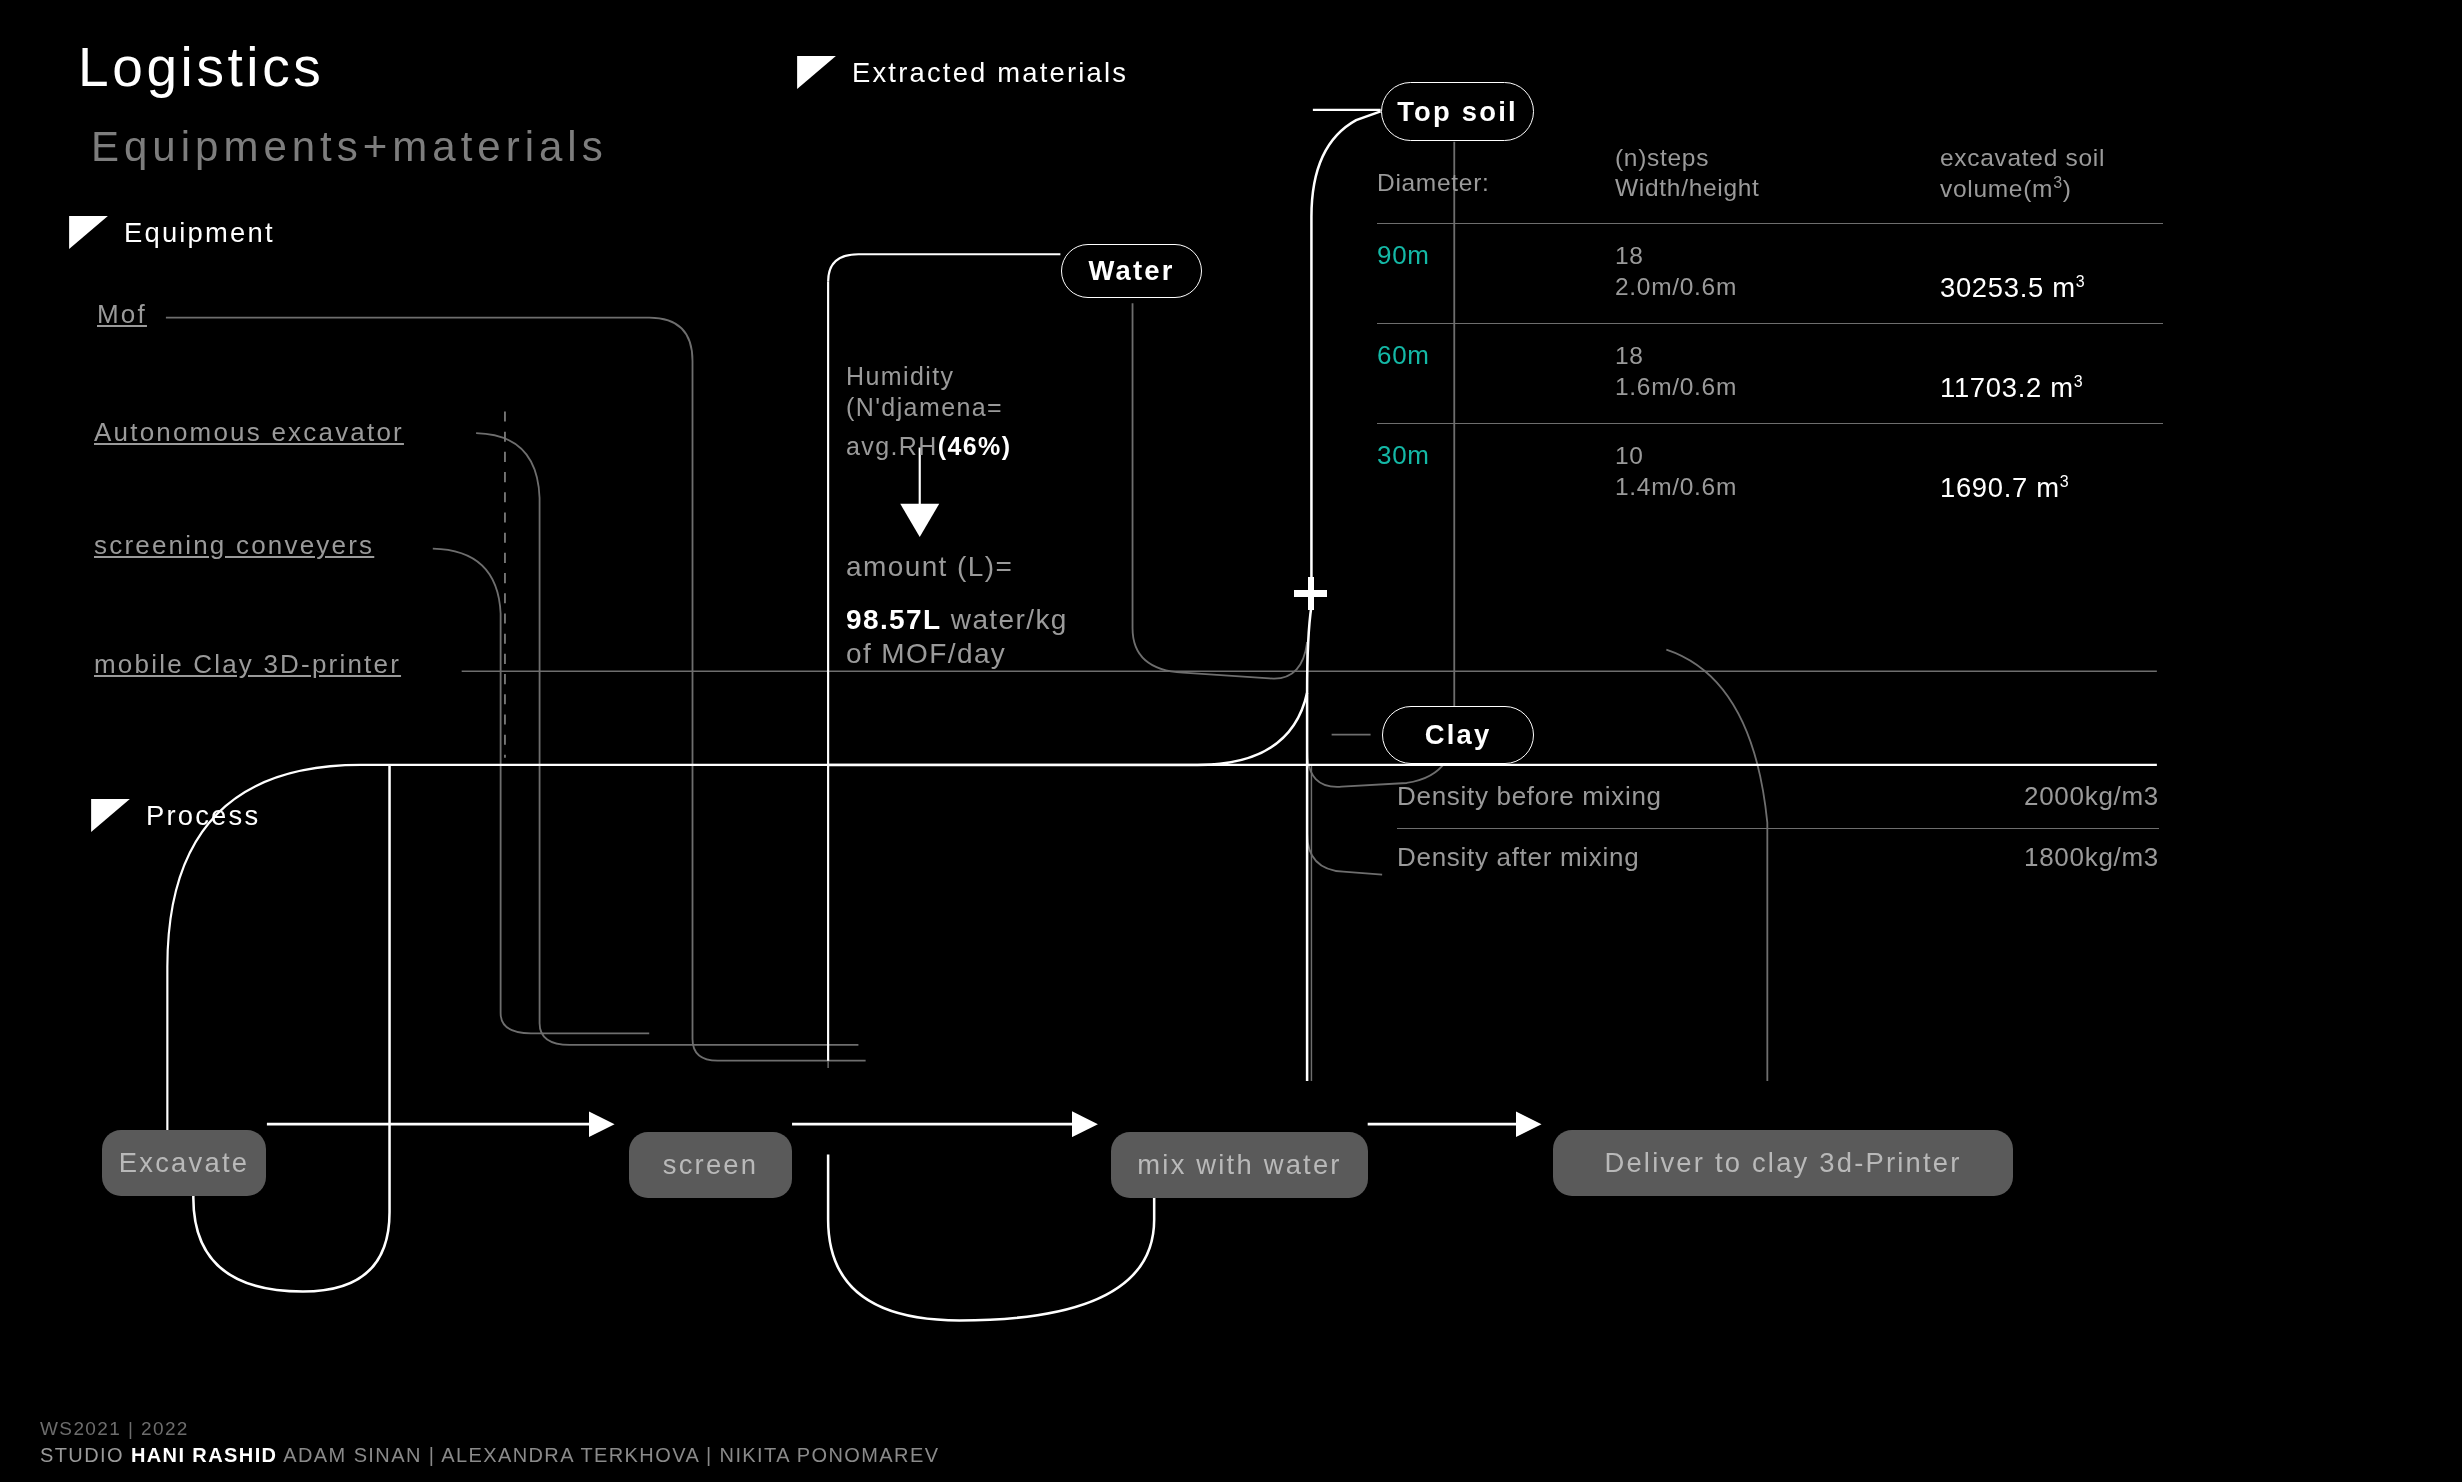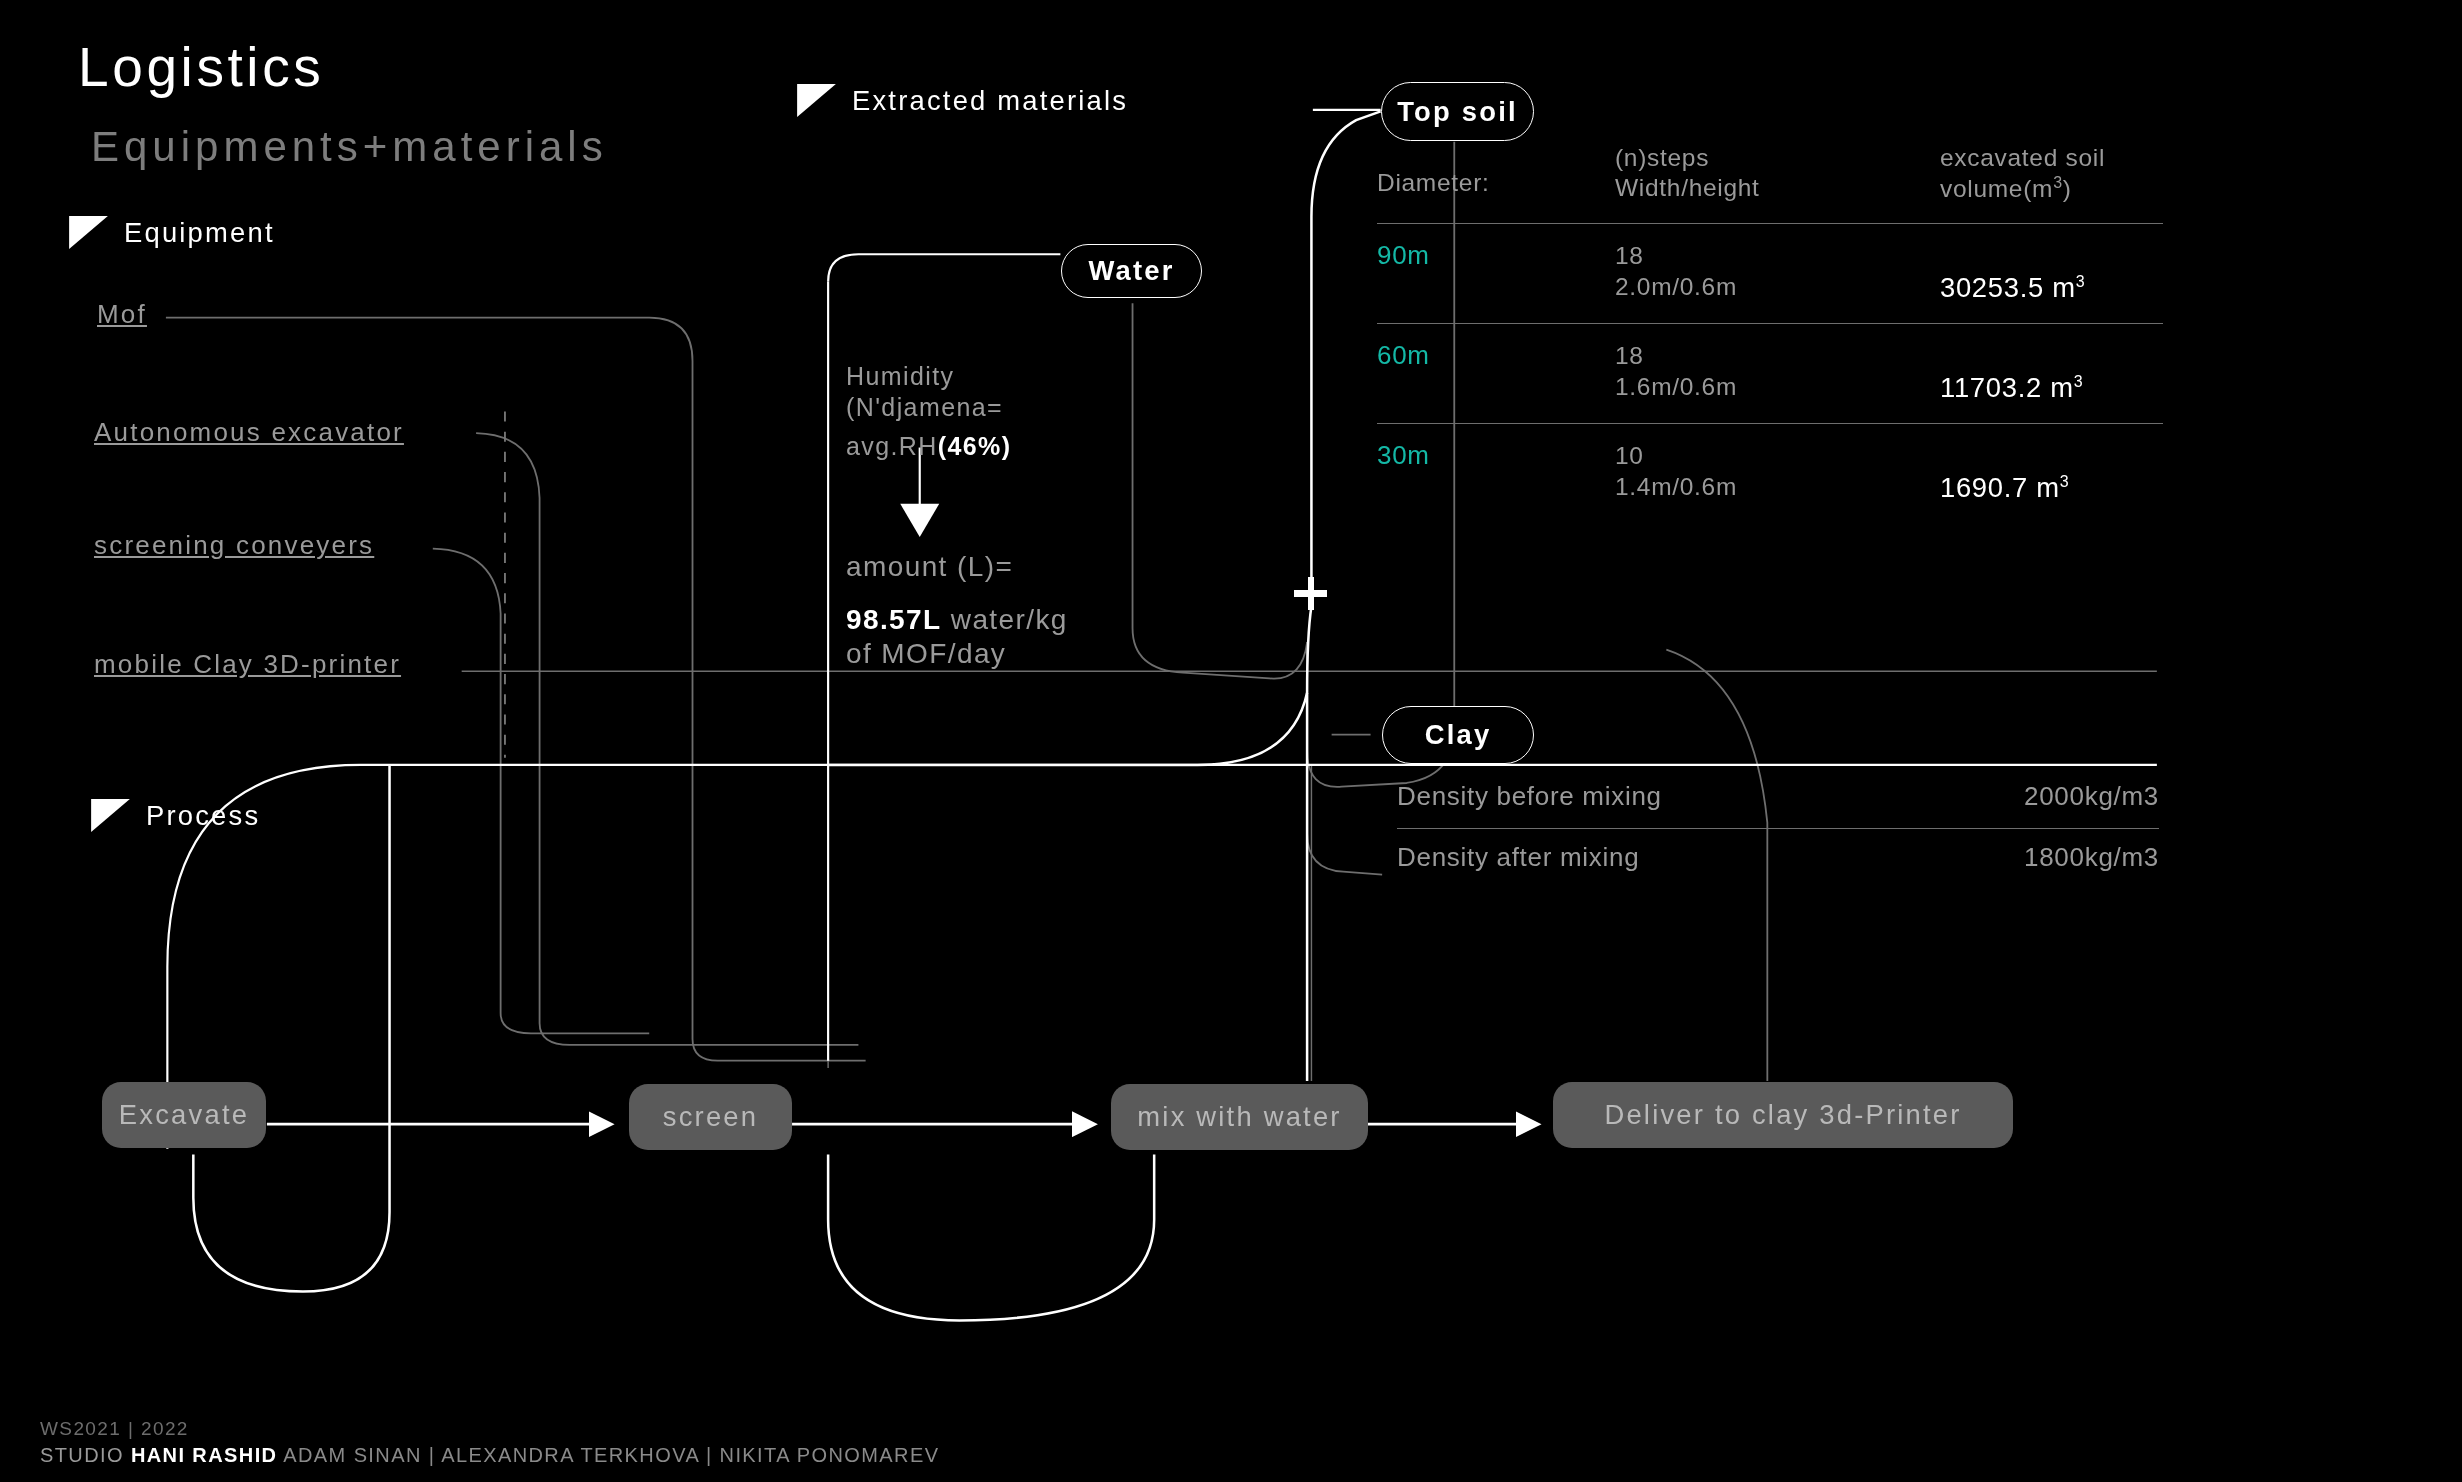--- a/index.html
+++ b/index.html
@@ -56,21 +56,21 @@
     display: block;
   }
   .flag svg { display: block; }
   .section-head .label {
     font-size: 27.4px;
     letter-spacing: 2.2px;
     color: #ffffff;
   }
   #head-equipment { left: 69px; top: 216px; }
   #head-process   { left: 91px; top: 799px; }
-  #head-extracted { left: 797px; top: 56px; margin-top: 28px; }
+  #head-extracted { left: 797px; top: 56px; }
 
   
   .equip-label {
     position: absolute;
     font-size: 26px;
     letter-spacing: 2.2px;
     color: #9a9a9a;
     white-space: nowrap;
     text-decoration: underline;
   }
@@ -165,20 +165,21 @@
     background: #5a5a5a;
     border-radius: 19px;
     color: #b9b9b9;
     font-size: 27.4px;
     letter-spacing: 2.2px;
     display: flex;
     align-items: center;
     justify-content: center;
     box-sizing: border-box;
     white-space: nowrap;
+    margin-top: 48px;
   }
   #proc-excavate { left: 102px;  top: 1082px; width: 164px; height: 66px; }
   #proc-screen   { left: 629px;  top: 1084px; width: 163px; height: 66px; }
   #proc-mix      { left: 1111px; top: 1084px; width: 257px; height: 66px; }
   #proc-deliver  { left: 1553px; top: 1082px; width: 460px; height: 66px; }
 
   
   #plus-junction {
     position: absolute;
     left: 1294px; top: 577px;

